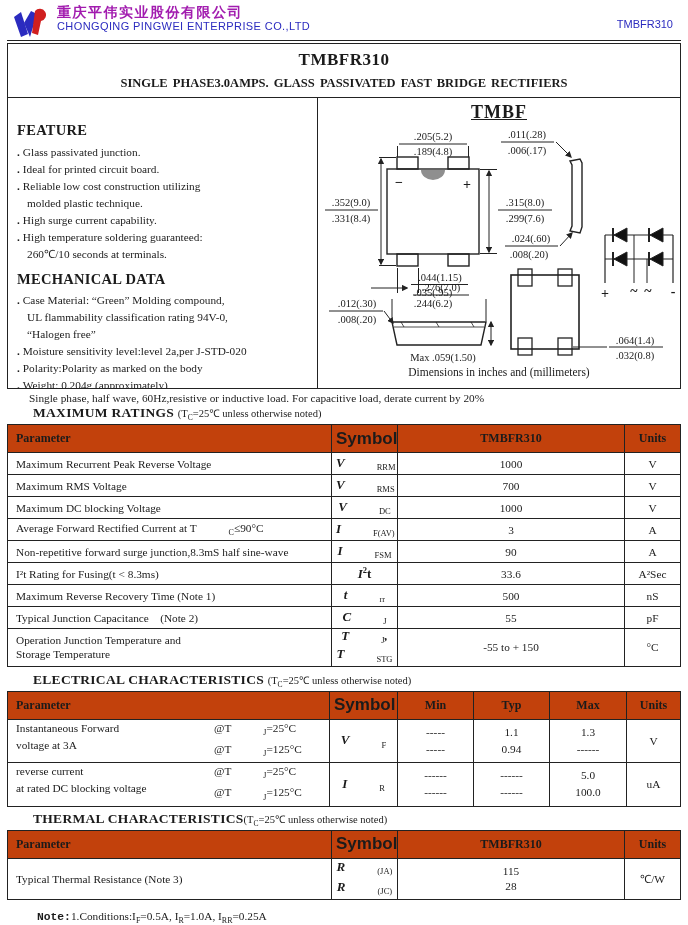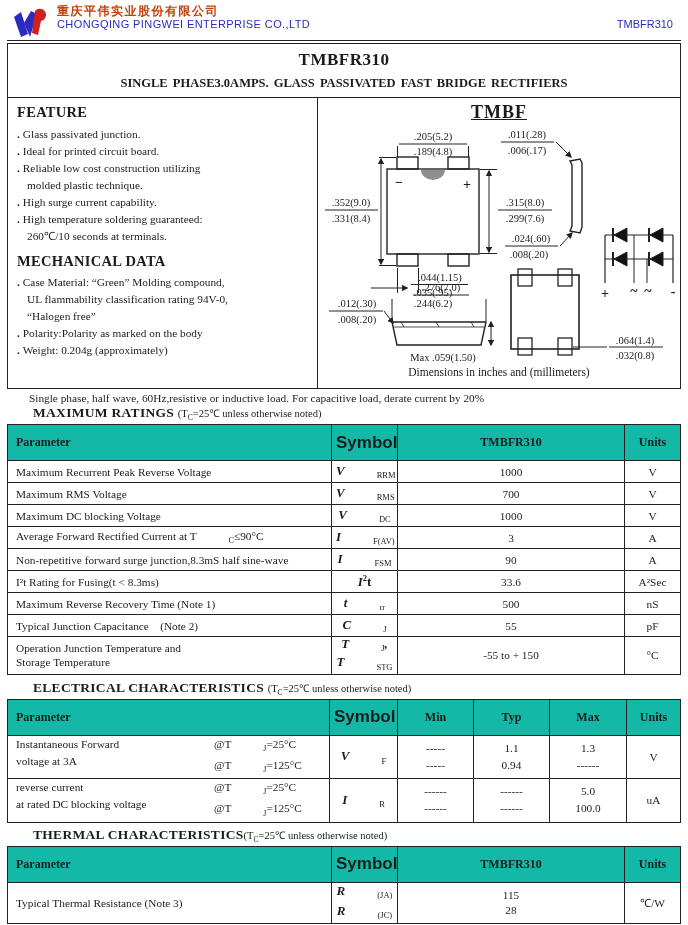--- a/index.html
+++ b/index.html
@@ -6,53 +6,53 @@
   body{
     width:688px;height:925px;overflow:hidden;background:#ffffff;
     font-family:"Liberation Serif",serif;color:#1b1b1b;
   }
   .page{padding:0 7px;box-sizing:border-box;}
 
   
   .hdr{display:flex;align-items:flex-start;padding:5px 2px 1px 6px;height:34px;}
   .logo{width:38px;height:32px;flex:none;}
   .co{margin-left:6px;line-height:1.05;}
-  .co-cn{color:#c2410c;font-size:12px;font-weight:bold;letter-spacing:1.5px;font-family:"Liberation Sans",sans-serif;}
+  .co-cn{color:#a21caf;font-size:14px;font-weight:bold;letter-spacing:1.5px;font-family:"Liberation Sans",sans-serif;}
   .co-en{color:#2b2bbf;font-size:11px;letter-spacing:.4px;font-family:"Liberation Sans",sans-serif;margin-top:1px;}
   .pn{margin-left:auto;color:#2b2bbf;font-family:"Liberation Sans",sans-serif;font-size:11px;padding:13px 6px 0 0;}
   .toprule{border-top:1.2px solid #222;margin-bottom:2px;}
 
   
   .box{border:1.5px solid #222;}
   .title{text-align:center;font-size:17px;font-weight:bold;letter-spacing:.5px;padding:6px 0 1px;}
   .subtitle{text-align:center;font-size:12.5px;font-weight:bold;word-spacing:2px;padding:5px 0 6px;border-bottom:1.5px solid #222;}
   .cols{display:flex;height:290px;overflow:hidden;}
   .leftcol{width:310px;flex:none;border-right:1.5px solid #222;padding:6px 4px 0 9px;box-sizing:border-box;}
   .rightcol{flex:1;padding-top:4px;overflow:hidden;}
-  .sec-h{font-size:14.5px;font-weight:bold;letter-spacing:.3px;margin:0 0 5px;}
+  .sec-h{font-size:14.5px;font-weight:bold;letter-spacing:.3px;margin:18px 0 5px;}
   .sec-h2{font-size:14.5px;font-weight:bold;letter-spacing:.3px;margin:8px 0 4px;}
   .li{font-size:11.3px;line-height:17px;}
   .li .b{font-weight:bold;margin-right:3px;}
   .li.cont{padding-left:10px;}
   .tmbf{text-align:center;font-weight:bold;font-size:18px;letter-spacing:1px;text-decoration:underline;}
   svg.diag{display:block;margin:0 auto;}
   svg text{font-size:10.5px;fill:#1b1b1b;font-family:"Liberation Serif",serif;}
   svg .mark{font-weight:bold;font-size:14px;}
   .caption{text-align:center;font-size:11.5px;margin-top:1px;}
 
   
   .loadnote{font-size:11.3px;margin:3px 0 1px 22px;}
   .tbl-h{margin:1px 0 2px 26px;font-size:13.5px;font-weight:bold;letter-spacing:.3px;}
   .tbl-h .cond{font-weight:normal;font-size:10.5px;letter-spacing:0;}
   .tbl-h .cond sub{font-size:7.5px;}
 
   
   table{border-collapse:collapse;table-layout:fixed;width:673px;}
   td,th{border:1.2px solid #222;font-size:11.3px;padding:0 4px;box-sizing:border-box;overflow:hidden;}
-  th{background:#14b8a6;font-weight:bold;font-size:12px;height:36px;text-align:center;}
+  th{background:#c2410c;font-weight:bold;font-size:12px;height:28px;text-align:center;}
   th.sym{font-family:Liberation Sans, sans-serif;font-size:17px;text-align:right;}
   th.pl,td.pl{text-align:left;padding-left:8px;}
   td{height:22px;text-align:center;}
   td.two{height:30px;line-height:14px;}
   .sym-i{font-style:italic;font-weight:bold;font-size:13px;}
   td sub{font-weight:normal;font-size:8.5px;font-style:normal;margin-left:32px;}
   td sup{font-weight:bold;font-size:8.5px;}
   .p-sub{font-size:8px;}
   .etbl td{height:38px;}
   .etbl .hline{line-height:17px;}
@@ -100,20 +100,21 @@
         <div class="li"><span class="b">.</span><span>Reliable low cost construction utilizing</span></div>
         <div class="li cont"><span>molded plastic technique.</span></div>
         <div class="li"><span class="b">.</span><span>High surge current capability.</span></div>
         <div class="li"><span class="b">.</span><span>High temperature soldering guaranteed:</span></div>
         <div class="li cont"><span>260℃/10 seconds at terminals.</span></div>
 
         <div class="sec-h2">MECHANICAL DATA</div>
         <div class="li"><span class="b">.</span><span>Case Material: “Green” Molding compound,</span></div>
         <div class="li cont"><span>UL flammability classification rating 94V-0,</span></div>
         <div class="li cont"><span>“Halogen free”</span></div>
+        <div class="li"><span class="b">.</span><span>Moisture sensitivity level:level 2a,per J-STD-020</span></div>
         <div class="li"><span class="b">.</span><span>Polarity:Polarity as marked on the body</span></div>
         <div class="li"><span class="b">.</span><span>Weight: 0.204g (approximately)</span></div>
       </div>
 
       <div class="rightcol">
         <div class="tmbf">TMBF</div>
 
         <svg class="diag" width="356" height="242" viewBox="0 0 356 242">
           <defs>
             <marker id="ar" viewBox="0 0 10 10" refX="8" refY="5" markerWidth="6.5" markerHeight="6.5" orient="auto-start-reverse">

